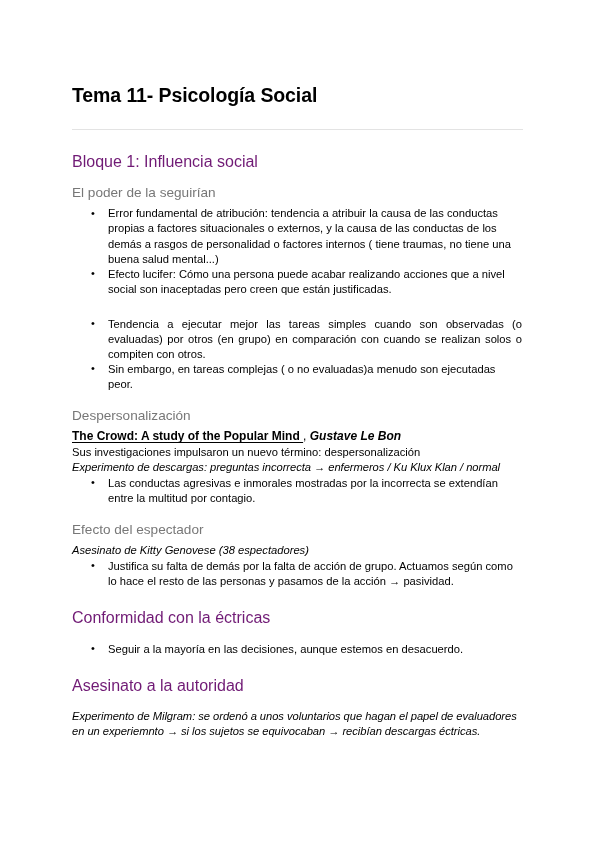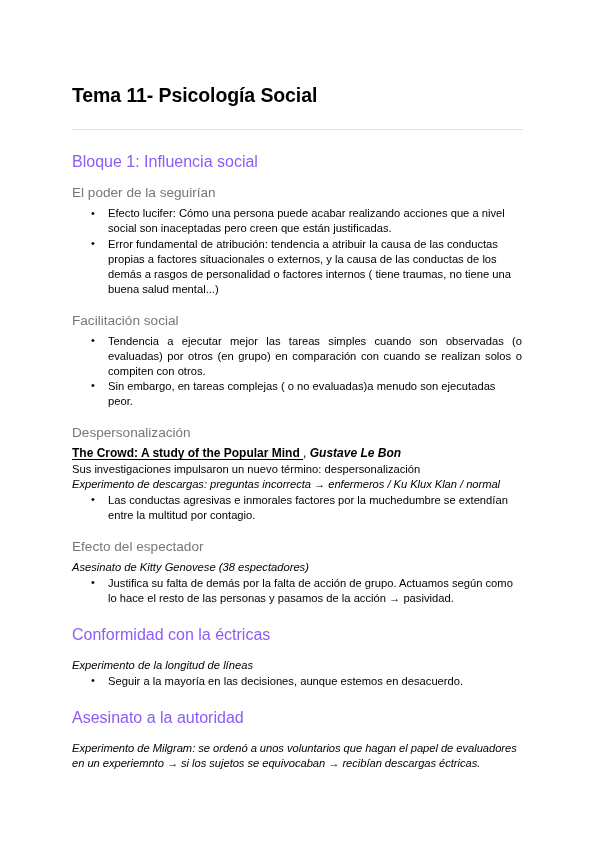--- a/index.html
+++ b/index.html
@@ -43,21 +43,21 @@
     border-top: 1px solid #e3e3e3;
     margin: 22px 0 0 0;
     width: 451px;
     height: 0;
   }
 
   
   .h-block {
     font-size: 16px;
     font-weight: normal;
-    color: #8b5cf6;
+    color: #701a75;
     line-height: 1.25;
     margin: 0;
     padding: 0;
   }
   .h-sub {
     font-size: 13.6px;
     font-weight: normal;
     color: #777777;
     line-height: 1.25;
     margin: 0;
@@ -138,62 +138,60 @@
 
     <div class="gap-title-block"></div>
 
     <h2 class="h-block">Bloque 1: Influencia social</h2>
 
     <div class="gap-block-sub"></div>
 
     <h3 class="h-sub">El poder de la seguirían</h3>
     <div class="gap-sub-list"></div>
     <ul class="bul">
+      <li>Error fundamental de atribución: tendencia a atribuir  la causa de las conductas propias  a factores situacionales o externos, y la causa  de las conductas de los demás a rasgos de personalidad o factores internos ( tiene traumas, no tiene una buena salud mental...)</li>
       <li>Efecto lucifer: Cómo una persona puede acabar realizando acciones que a nivel social son inaceptadas pero creen que están justificadas.</li>
-      <li>Error fundamental de atribución: tendencia a atribuir  la causa de las conductas propias  a factores situacionales o externos, y la causa  de las conductas de los demás a rasgos de personalidad o factores internos ( tiene traumas, no tiene una buena salud mental...)</li>
     </ul>
 
     <div class="gap-list-sub"></div>
 
-    <h3 class="h-sub">Facilitación social</h3>
     <div class="gap-sub-list"></div>
     <ul class="bul">
       <li class="justify">Tendencia a ejecutar mejor las  tareas simples cuando son observadas (o evaluadas) por otros (en grupo) en comparación con cuando se realizan solos o compiten con otros.</li>
       <li>Sin embargo, en tareas complejas ( o no evaluadas)a menudo son ejecutadas peor.</li>
     </ul>
 
     <div class="gap-list-sub"></div>
 
     <h3 class="h-sub">Despersonalización</h3>
     <div class="gap-sub-list"></div>
     <p class="title-line">
       <span class="book">The Crowd: A study of the Popular Mind </span><span>, </span><span class="author">Gustave Le Bon</span>
     </p>
     <p class="para">Sus investigaciones impulsaron un nuevo término: despersonalización</p>
     <p class="para italic tight">Experimento de descargas: preguntas incorrecta → enfermeros / Ku Klux Klan / normal</p>
     <div class="gap-xs"></div>
     <ul class="bul">
-      <li>Las conductas agresivas e inmorales factores por la muchedumbre se extendían entre la multitud por contagio.</li>
+      <li>Las conductas agresivas e inmorales mostradas por la incorrecta se extendían entre la multitud por contagio.</li>
     </ul>
 
     <div class="gap-list-sub"></div>
 
     <h3 class="h-sub">Efecto del espectador</h3>
     <div class="gap-sub-list"></div>
     <p class="para italic">Asesinato de Kitty Genovese (38 espectadores)</p>
     <div class="gap-xs"></div>
     <ul class="bul">
       <li>Justifica su falta de demás por la falta de acción de grupo. Actuamos según como lo hace el resto de las personas y pasamos de la acción → pasividad.</li>
     </ul>
 
     <div class="gap-sec"></div>
 
     <h2 class="h-block">Conformidad con la éctricas</h2>
     <div class="gap-block-sub"></div>
-    <p class="para italic">Experimento de la longitud de líneas</p>
     <div class="gap-xs"></div>
     <ul class="bul">
       <li>Seguir a la mayoría en las decisiones, aunque estemos en desacuerdo.</li>
     </ul>
 
     <div class="gap-sec"></div>
 
     <h2 class="h-block">Asesinato a la autoridad</h2>
     <div class="gap-block-sub"></div>
     <p class="para italic tight">Experimento de Milgram: se ordenó a unos voluntarios que hagan el papel de evaluadores en un experiemnto → si los sujetos se equivocaban → recibían descargas éctricas.</p>

